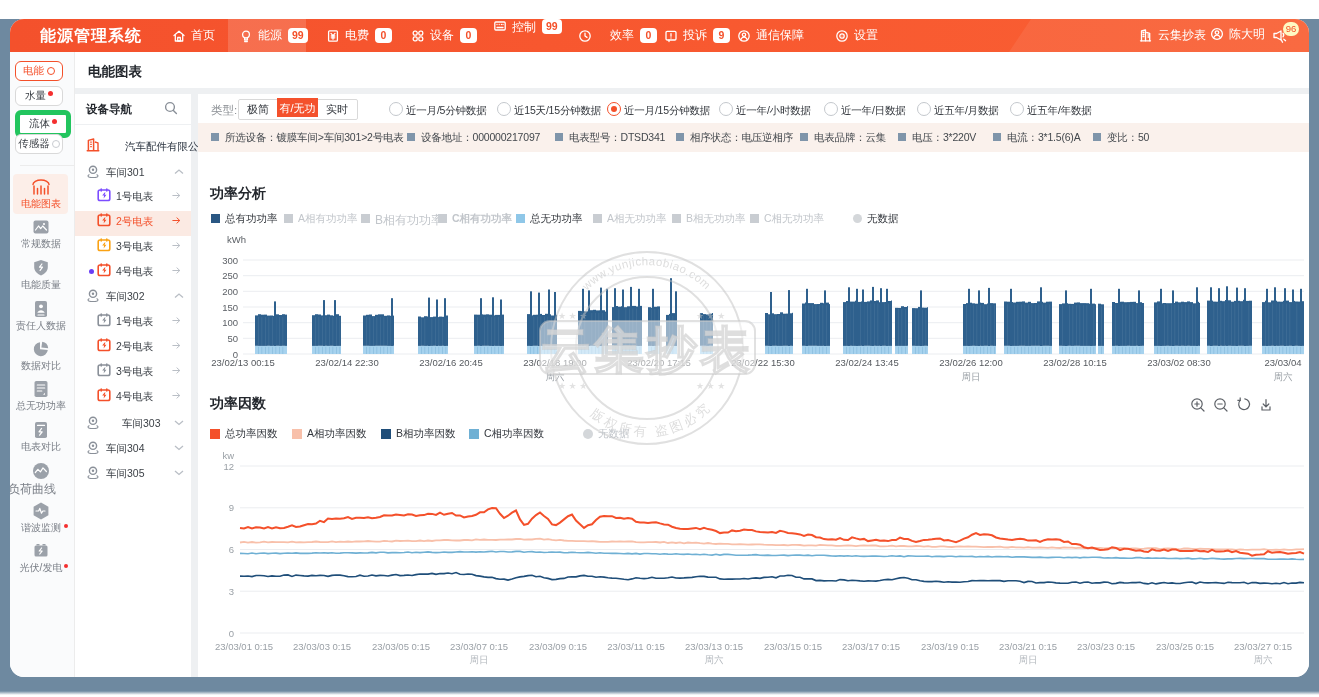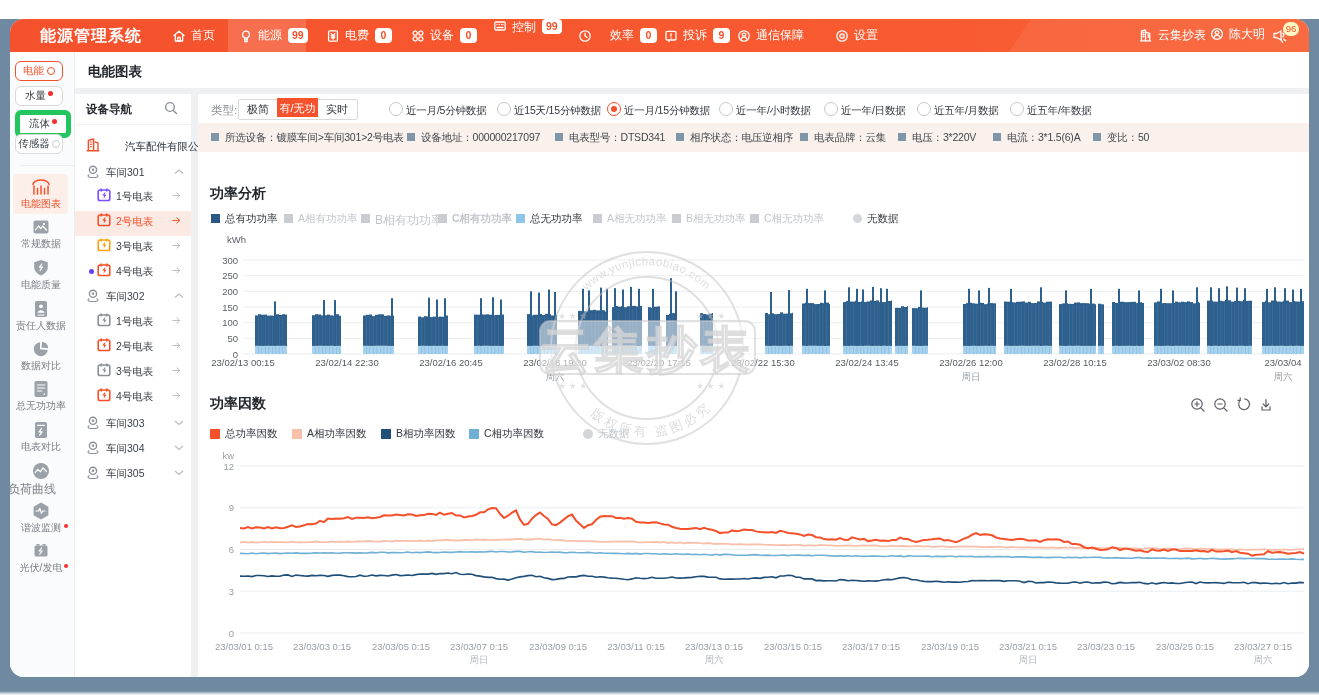--- a/index.html
+++ b/index.html
@@ -280,21 +280,21 @@
           <path d="M4.2 1v2M9.8 1v2" stroke="#f4502a" stroke-width="1.5" stroke-linecap="round"></path>
           <path d="M7.6 4.4L5.2 7.6h1.9l-.5 2.8 2.9-3.7H7.6l.9-2.3z" fill="#f4502a"></path>
         </svg><span style="margin-left:5px">4号电表</span></div>
       <svg style="position:absolute;left:172px;top:391px" width="9" height="9" viewBox="0 0 11 10">
         <path d="M1 5h8M6 1.8L9.5 5 6 8.2" fill="none" stroke="#b9bec5" stroke-width="1.2" stroke-linecap="round" stroke-linejoin="round"></path>
       </svg>
       <div style="position:absolute;left:86px;top:415px;font-size:10.5px;color:#3a3f45;white-space:nowrap;"><svg width="14" height="14" viewBox="0 0 14 14" style="vertical-align:-2px">
           <circle cx="7" cy="5.8" r="3.6" fill="none" stroke="#8a9099" stroke-width="1.4"></circle>
           <circle cx="7" cy="5.8" r="1.2" fill="#8a9099"></circle>
           <path d="M3.4 10.5c-.9.4-1.4.9-1.4 1.4 0 1 2.2 1.7 5 1.7s5-.7 5-1.7c0-.5-.5-1-1.4-1.4" fill="none" stroke="#8a9099" stroke-width="1.2"></path>
-        </svg><span style="margin-left:6px">车间303</span></div>
+        </svg><span style="margin-left:22px">车间303</span></div>
       <svg style="position:absolute;left:174px;top:420px" width="10" height="6" viewBox="0 0 10 6">
         <path d="M1 1l4 3.5L9 1" fill="none" stroke="#b9bec5" stroke-width="1.3"></path>
       </svg>
       <div style="position:absolute;left:86px;top:440px;font-size:10.5px;color:#3a3f45;white-space:nowrap;"><svg width="14" height="14" viewBox="0 0 14 14" style="vertical-align:-2px">
           <circle cx="7" cy="5.8" r="3.6" fill="none" stroke="#8a9099" stroke-width="1.4"></circle>
           <circle cx="7" cy="5.8" r="1.2" fill="#8a9099"></circle>
           <path d="M3.4 10.5c-.9.4-1.4.9-1.4 1.4 0 1 2.2 1.7 5 1.7s5-.7 5-1.7c0-.5-.5-1-1.4-1.4" fill="none" stroke="#8a9099" stroke-width="1.2"></path>
         </svg><span style="margin-left:6px">车间304</span></div>
       <svg style="position:absolute;left:174px;top:445px" width="10" height="6" viewBox="0 0 10 6">
         <path d="M1 1l4 3.5L9 1" fill="none" stroke="#b9bec5" stroke-width="1.3"></path>

